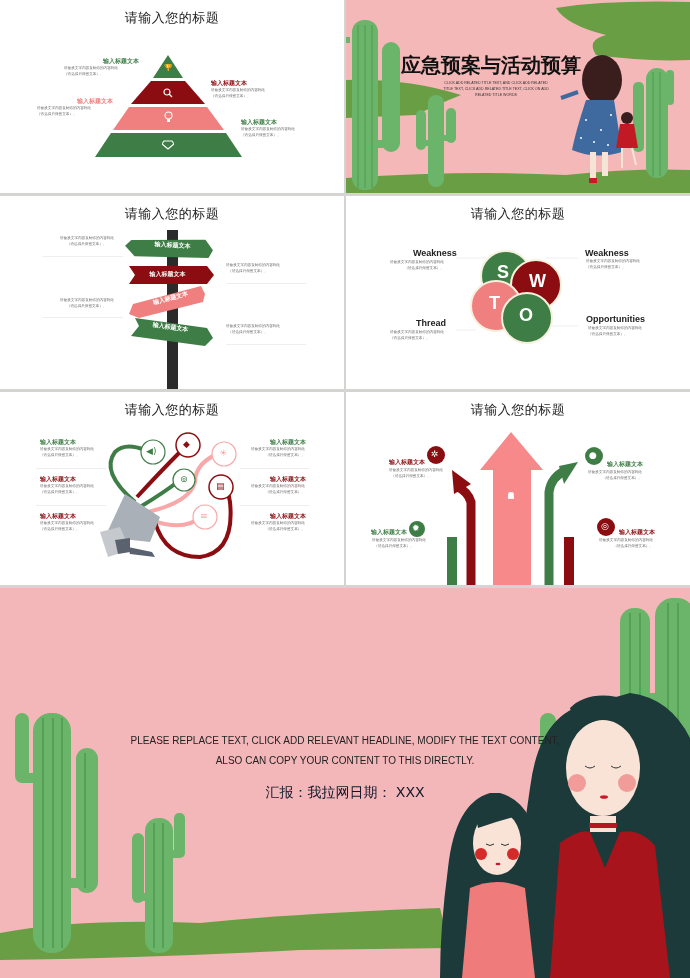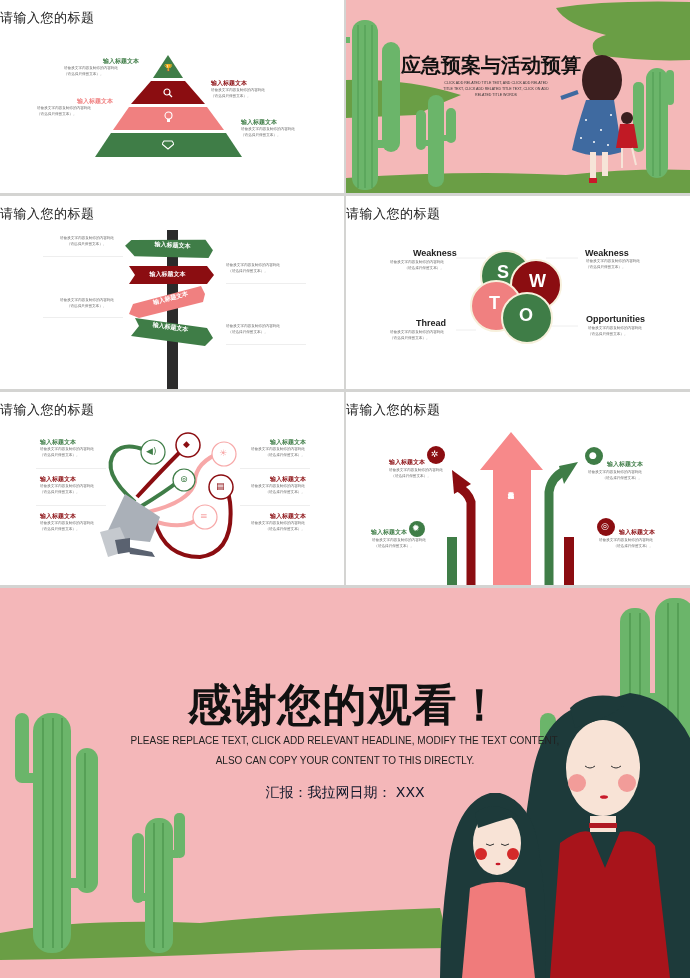--- a/index.html
+++ b/index.html
@@ -5,21 +5,21 @@
   *{box-sizing:border-box;margin:0;padding:0}
   html,body{width:690px;height:978px;overflow:hidden;background:#d4d4d2;font-family:"DejaVu Sans","Liberation Sans",sans-serif}
   .slide{position:absolute;overflow:hidden;background:#fff}
   .s1{left:0;top:0;width:344px;height:193px}
   .s2{left:346px;top:0;width:344px;height:193px;background:#f4b8b8}
   .s3{left:0;top:196px;width:344px;height:193px}
   .s4{left:346px;top:196px;width:344px;height:193px}
   .s5{left:0;top:392px;width:344px;height:193px}
   .s6{left:346px;top:392px;width:344px;height:193px}
   .s7{left:0;top:588px;width:690px;height:390px;background:#f4b7b9}
-  .ttl{position:absolute;left:0;right:0;top:9px;font-size:13px;color:#222;letter-spacing:.5px}
+  .ttl{position:absolute;left:0;right:0;top:9px;text-align:center;font-size:13px;color:#222;letter-spacing:.5px}
   .lbl{position:absolute;font-size:6px;font-weight:bold;white-space:nowrap}
   .desc{position:absolute;font-size:3.6px;color:#666;line-height:5.5px;white-space:nowrap}
   .g{color:#3f7d47}.r{color:#8b0d11}.p{color:#f08080}
   .abs{position:absolute}
   .hline{position:absolute;height:1px;background:#eee}
   .swlbl{position:absolute;font-size:9px;font-weight:bold;color:#222;font-family:"Liberation Sans",sans-serif}
   .sign{position:absolute;color:#fff;font-size:6px;font-weight:bold;display:flex;align-items:center;justify-content:center}
   .thanks{position:absolute;left:0;right:0;top:88px;text-align:center;font-size:44px;font-weight:900;color:#111;letter-spacing:1px}
   .sub{position:absolute;left:0;right:0;text-align:center;font-size:10px;color:#222;font-family:"Liberation Sans",sans-serif}
   .rep{position:absolute;left:0;right:0;top:196px;text-align:center;font-size:14px;color:#0f172a}
@@ -299,17 +299,16 @@
     <path d="M490,205 Q455,215 448,280 Q440,340 440,390 L545,390 Q548,320 540,270 Q535,215 500,205Z" fill="#1d3a3a"></path>
     <ellipse cx="497" cy="255" rx="24" ry="32" fill="#f8e3d6"></ellipse>
     <path d="M475,225 Q495,210 518,228 Q500,232 478,240Z" fill="#1d3a3a"></path>
     <circle cx="481" cy="266" r="6" fill="#d42a2a"></circle>
     <circle cx="513" cy="266" r="6" fill="#d42a2a"></circle>
     <path d="M486,256 Q490,259 494,256" fill="none" stroke="#333" stroke-width="1"></path>
     <path d="M501,256 Q505,259 509,256" fill="none" stroke="#333" stroke-width="1"></path>
     <ellipse cx="498" cy="276" rx="2.5" ry="1.2" fill="#c81a2a"></ellipse>
     <path d="M470,300 Q497,288 525,300 L535,390 L462,390Z" fill="#f07b7b"></path>
   </svg>
-  <div class="thanks">感谢您的观看！</div>
   <div class="sub" style="top:147px">PLEASE REPLACE TEXT, CLICK ADD RELEVANT HEADLINE, MODIFY THE TEXT CONTENT,</div>
   <div class="sub" style="top:167px">ALSO CAN COPY YOUR CONTENT TO THIS DIRECTLY.</div>
   <div class="rep">汇报：我拉网日期： XXX</div>
 </div>
 
 </body></html>

